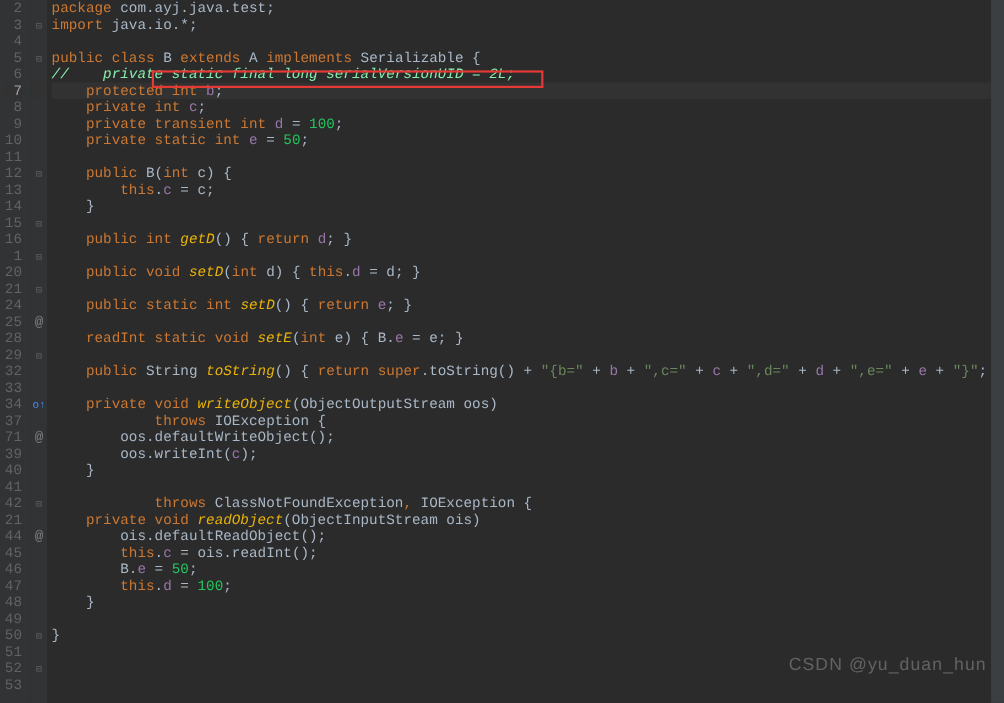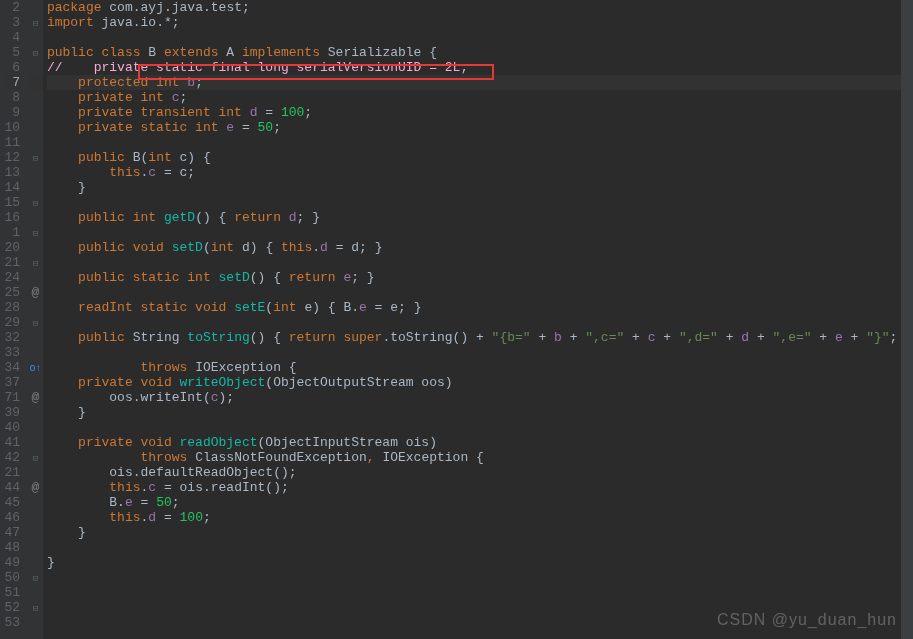--- a/index.html
+++ b/index.html
@@ -40,41 +40,41 @@
       line-height: 15px;
       white-space: pre;
     }
     .line.current { background: #323232; }
     .gutter .line.current,
     .fold-gutter .line.current { background: #323232; color: #a4a3a3; }
     .kw { color: #cc7832; }
     .str { color: #6a8759; }
     .num { color: #22c55e; }
     .cls { color: #a9b7c6; }
-    .method { color: #14b8a6; }
+    .method { color: #eab308; font-style: italic; }
     .field { color: #9876aa; }
-    .comment { color: #f9a8d4; }
+    .comment { color: #86efac; font-style: italic; }
     .brace { color: #a9b7c6; }
     .anno { color: #bbb529; }
     .override-icon { color: #4a8af4; font-size: 10px; }
     .at-icon { color: #787878; font-weight: bold; }
     .fold-mark { color: #606366; font-size: 9px; }
     .highlight-box {
       position: absolute;
       border: 2px solid #e53935;
       top: 64px;
       left: 95px;
       width: 356px;
       height: 16px;
       pointer-events: none;
     }
     .watermark {
       position: absolute;
       right: 16px;
-      bottom: 10px;
+      bottom: 25px;
       font-size: 16px;
       color: rgba(200,200,200,0.35);
       font-family: Arial, sans-serif;
       letter-spacing: 1px;
       text-align: center;
     }
     .scrollbar {
       position: absolute;
       right: 0;
       top: 0;
@@ -194,27 +194,28 @@
       <div class="line"><span class="kw">    public int </span><span class="method">getD</span><span>() </span><span class="brace">{</span><span class="kw"> return </span><span class="field">d</span><span>; </span><span class="brace">}</span></div>
       <div class="line"></div>
       <div class="line"><span class="kw">    public void </span><span class="method">setD</span><span>(</span><span class="kw">int </span><span>d) </span><span class="brace">{</span><span class="kw"> this</span><span>.</span><span class="field">d </span><span>= d; </span><span class="brace">}</span></div>
       <div class="line"></div>
       <div class="line"><span class="kw">    public static int </span><span class="method">setD</span><span>() </span><span class="brace">{</span><span class="kw"> return </span><span class="field">e</span><span>; </span><span class="brace">}</span></div>
       <div class="line"></div>
       <div class="line"><span class="kw">    readInt static void </span><span class="method">setE</span><span>(</span><span class="kw">int </span><span>e) </span><span class="brace">{</span><span> B.</span><span class="field">e </span><span>= e; </span><span class="brace">}</span></div>
       <div class="line"></div>
       <div class="line"><span class="kw">    public </span><span class="cls">String </span><span class="method">toString</span><span>() </span><span class="brace">{</span><span class="kw"> return super</span><span>.toString() + </span><span class="str">"{b="</span><span> + </span><span class="field">b </span><span>+ </span><span class="str">",c="</span><span> + </span><span class="field">c </span><span>+ </span><span class="str">",d="</span><span> + </span><span class="field">d </span><span>+ </span><span class="str">",e="</span><span> + </span><span class="field">e </span><span>+ </span><span class="str">"}"</span><span>; </span><span class="brace">}</span></div>
       <div class="line"></div>
+      <div class="line"><span class="kw">    private void </span><span class="method">writeObject</span><span>(ObjectOutputStream oos)</span></div>
       <div class="line"><span class="kw">            throws </span><span>IOException {</span></div>
-      <div class="line"><span class="kw">    private void </span><span class="method">writeObject</span><span>(ObjectOutputStream oos)</span></div>
+      <div class="line"><span>        oos.defaultWriteObject();</span></div>
       <div class="line"><span>        oos.writeInt(</span><span class="field">c</span><span>);</span></div>
       <div class="line"><span class="brace">    }</span></div>
       <div class="line"></div>
+      <div class="line"><span class="kw">            throws </span><span>ClassNotFoundException</span><span class="kw">, </span><span>IOException {</span></div>
       <div class="line"><span class="kw">    private void </span><span class="method">readObject</span><span>(ObjectInputStream ois)</span></div>
-      <div class="line"><span class="kw">            throws </span><span>ClassNotFoundException</span><span class="kw">, </span><span>IOException {</span></div>
       <div class="line"><span>        ois.defaultReadObject();</span></div>
       <div class="line"><span class="kw">        this</span><span>.</span><span class="field">c </span><span>= ois.readInt();</span></div>
       <div class="line"><span>        B.</span><span class="field">e </span><span>= </span><span class="num">50</span><span>;</span></div>
       <div class="line"><span class="kw">        this</span><span>.</span><span class="field">d </span><span>= </span><span class="num">100</span><span>;</span></div>
       <div class="line"><span class="brace">    }</span></div>
       <div class="line"></div>
       <div class="line"><span class="brace">}</span></div>
       <div class="line"></div>
     </div>
   <div class="scrollbar"></div>

